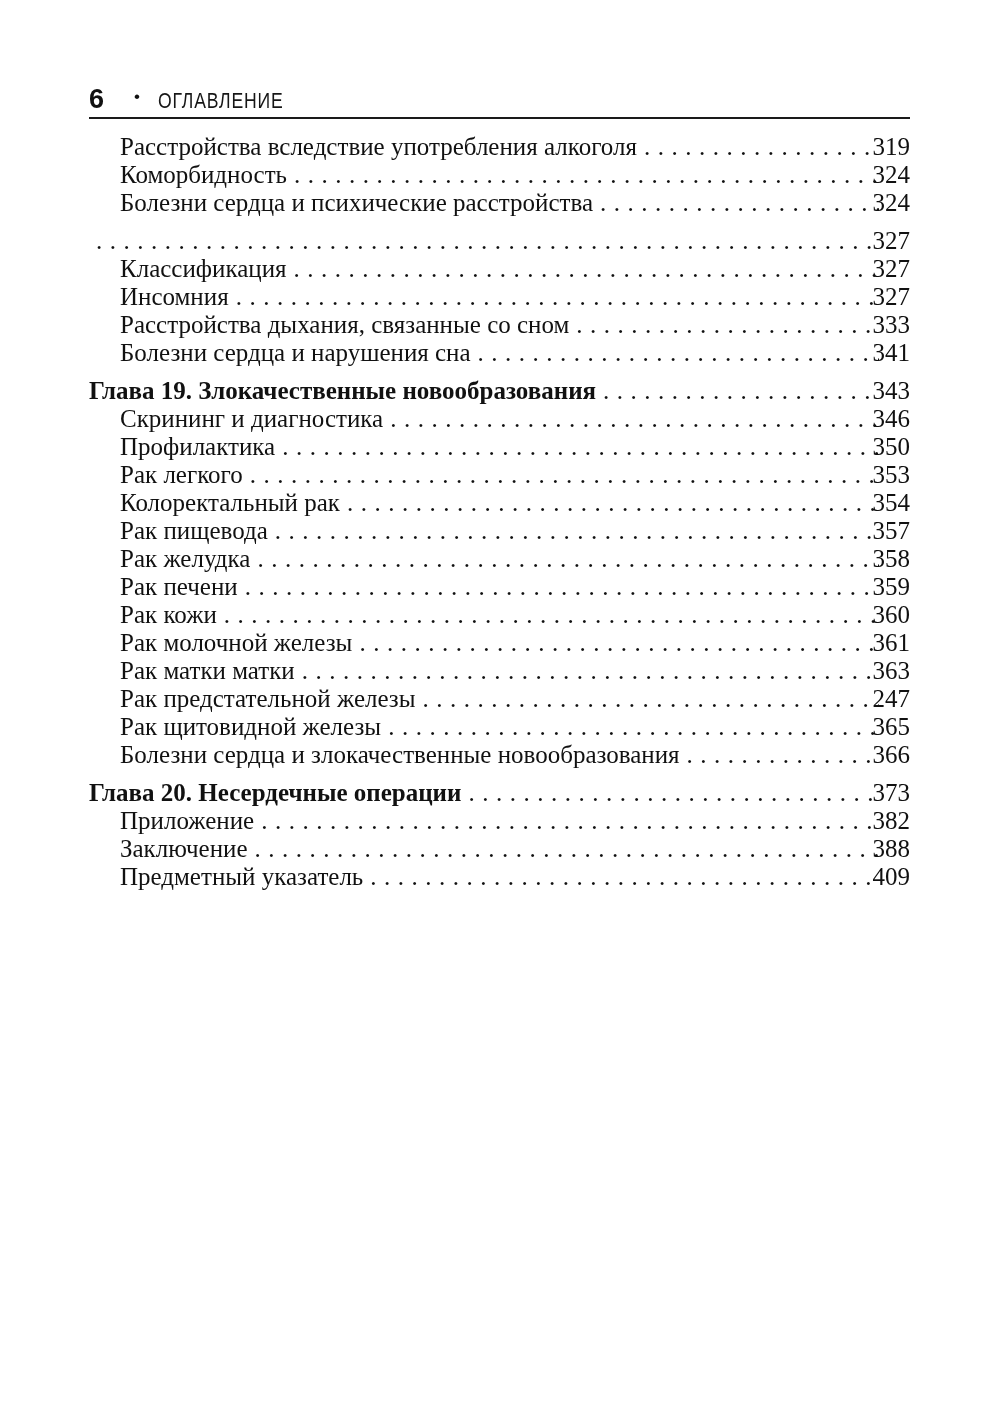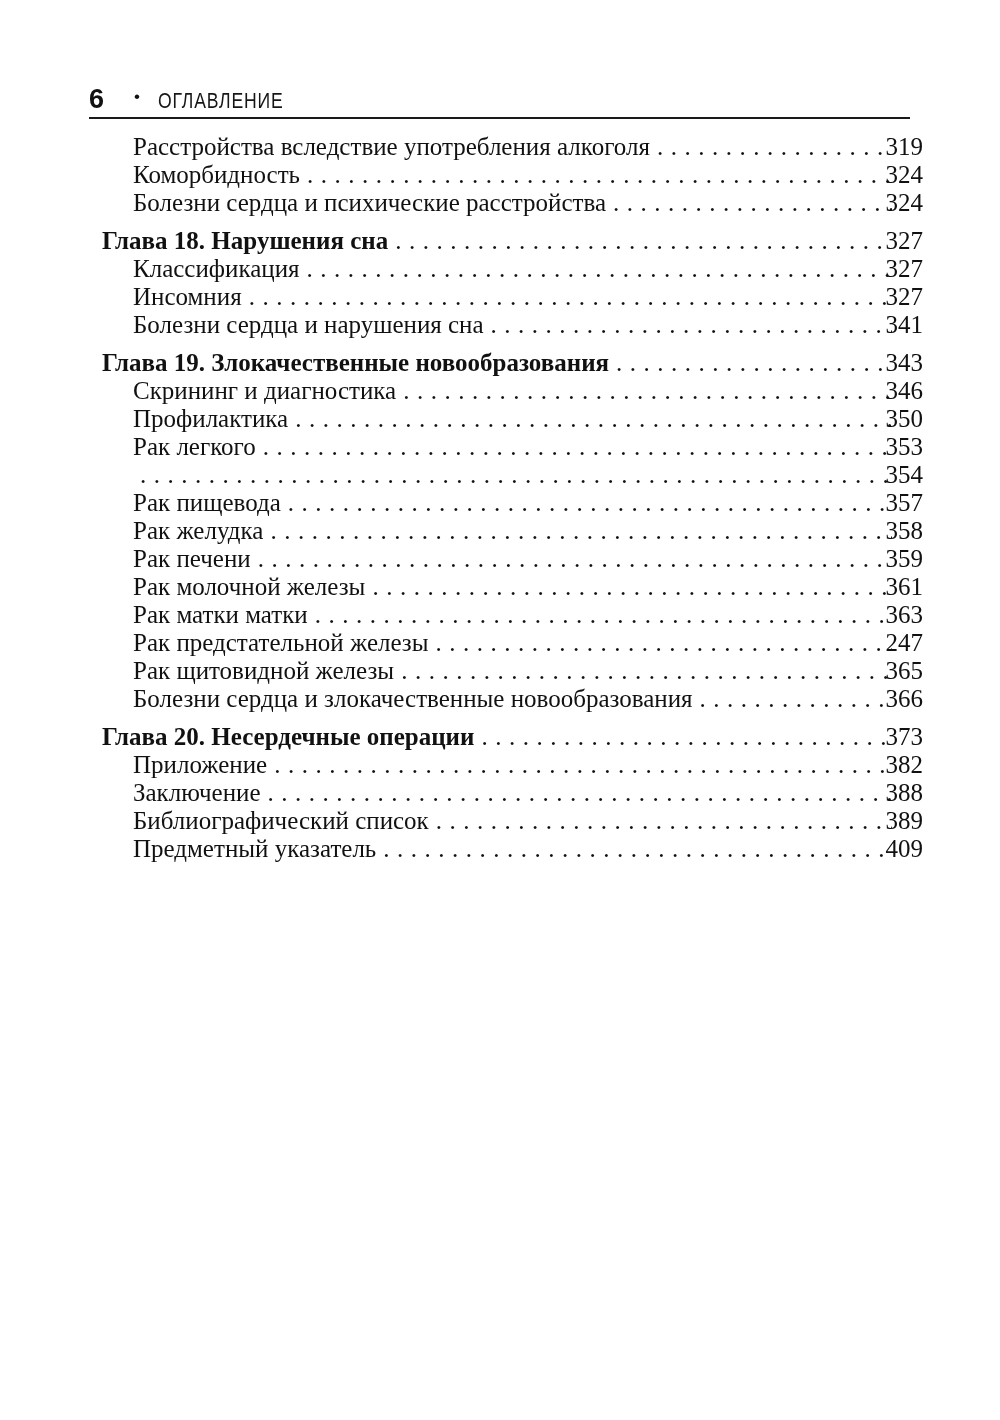--- a/index.html
+++ b/index.html
@@ -60,21 +60,21 @@
     position: absolute;
     left: 89px;
     top: 117px;
     width: 821px;
     height: 2px;
     background: var(--rule);
   }
   
   .toc {
     position: absolute;
-    left: 102px;
+    left: 89px;
     top: 133px;
     width: 821px;
   }
   .row {
     display: flex;
     align-items: baseline;
     font-size: 25px;
     line-height: 28px;
     color: var(--text);
   }
@@ -120,33 +120,37 @@
         <span class="t">Коморбидность</span>
         <span class="dots"></span>
         <span class="pg">324</span>
       </div>
       <div class="row sub">
         <span class="t">Болезни сердца и психические расстройства</span>
         <span class="dots"></span>
         <span class="pg">324</span>
       </div>
       <div class="row chapter">
-        <span class="t">Глава 18. Нарушения сна</span>
         <span class="dots"></span>
         <span class="pg">327</span>
       </div>
       <div class="row sub">
         <span class="t">Классификация</span>
         <span class="dots"></span>
         <span class="pg">327</span>
       </div>
       <div class="row sub">
         <span class="t">Инсомния</span>
         <span class="dots"></span>
         <span class="pg">327</span>
+      </div>
+      <div class="row sub">
+        <span class="t">Расстройства дыхания, связанные со сном</span>
+        <span class="dots"></span>
+        <span class="pg">333</span>
       </div>
       <div class="row sub">
         <span class="t">Болезни сердца и нарушения сна</span>
         <span class="dots"></span>
         <span class="pg">341</span>
       </div>
       <div class="row chapter">
         <span class="t">Глава 19. Злокачественные новообразования</span>
         <span class="dots"></span>
         <span class="pg">343</span>
@@ -160,37 +164,43 @@
         <span class="t">Профилактика</span>
         <span class="dots"></span>
         <span class="pg">350</span>
       </div>
       <div class="row sub">
         <span class="t">Рак легкого</span>
         <span class="dots"></span>
         <span class="pg">353</span>
       </div>
       <div class="row sub">
+        <span class="t">Колоректальный рак</span>
         <span class="dots"></span>
         <span class="pg">354</span>
       </div>
       <div class="row sub">
         <span class="t">Рак пищевода</span>
         <span class="dots"></span>
         <span class="pg">357</span>
       </div>
       <div class="row sub">
         <span class="t">Рак желудка</span>
         <span class="dots"></span>
         <span class="pg">358</span>
       </div>
       <div class="row sub">
         <span class="t">Рак печени</span>
         <span class="dots"></span>
         <span class="pg">359</span>
+      </div>
+      <div class="row sub">
+        <span class="t">Рак кожи</span>
+        <span class="dots"></span>
+        <span class="pg">360</span>
       </div>
       <div class="row sub">
         <span class="t">Рак молочной железы</span>
         <span class="dots"></span>
         <span class="pg">361</span>
       </div>
       <div class="row sub">
         <span class="t">Рак матки матки</span>
         <span class="dots"></span>
         <span class="pg">363</span>
@@ -219,24 +229,19 @@
         <span class="t">Приложение</span>
         <span class="dots"></span>
         <span class="pg">382</span>
       </div>
       <div class="row sub">
         <span class="t">Заключение</span>
         <span class="dots"></span>
         <span class="pg">388</span>
       </div>
       <div class="row sub">
-        <span class="t">Библиографический список</span>
-        <span class="dots"></span>
-        <span class="pg">389</span>
-      </div>
-      <div class="row sub">
         <span class="t">Предметный указатель</span>
         <span class="dots"></span>
         <span class="pg">409</span>
       </div>
     </main>
 
 </div>
 
 </body></html>

